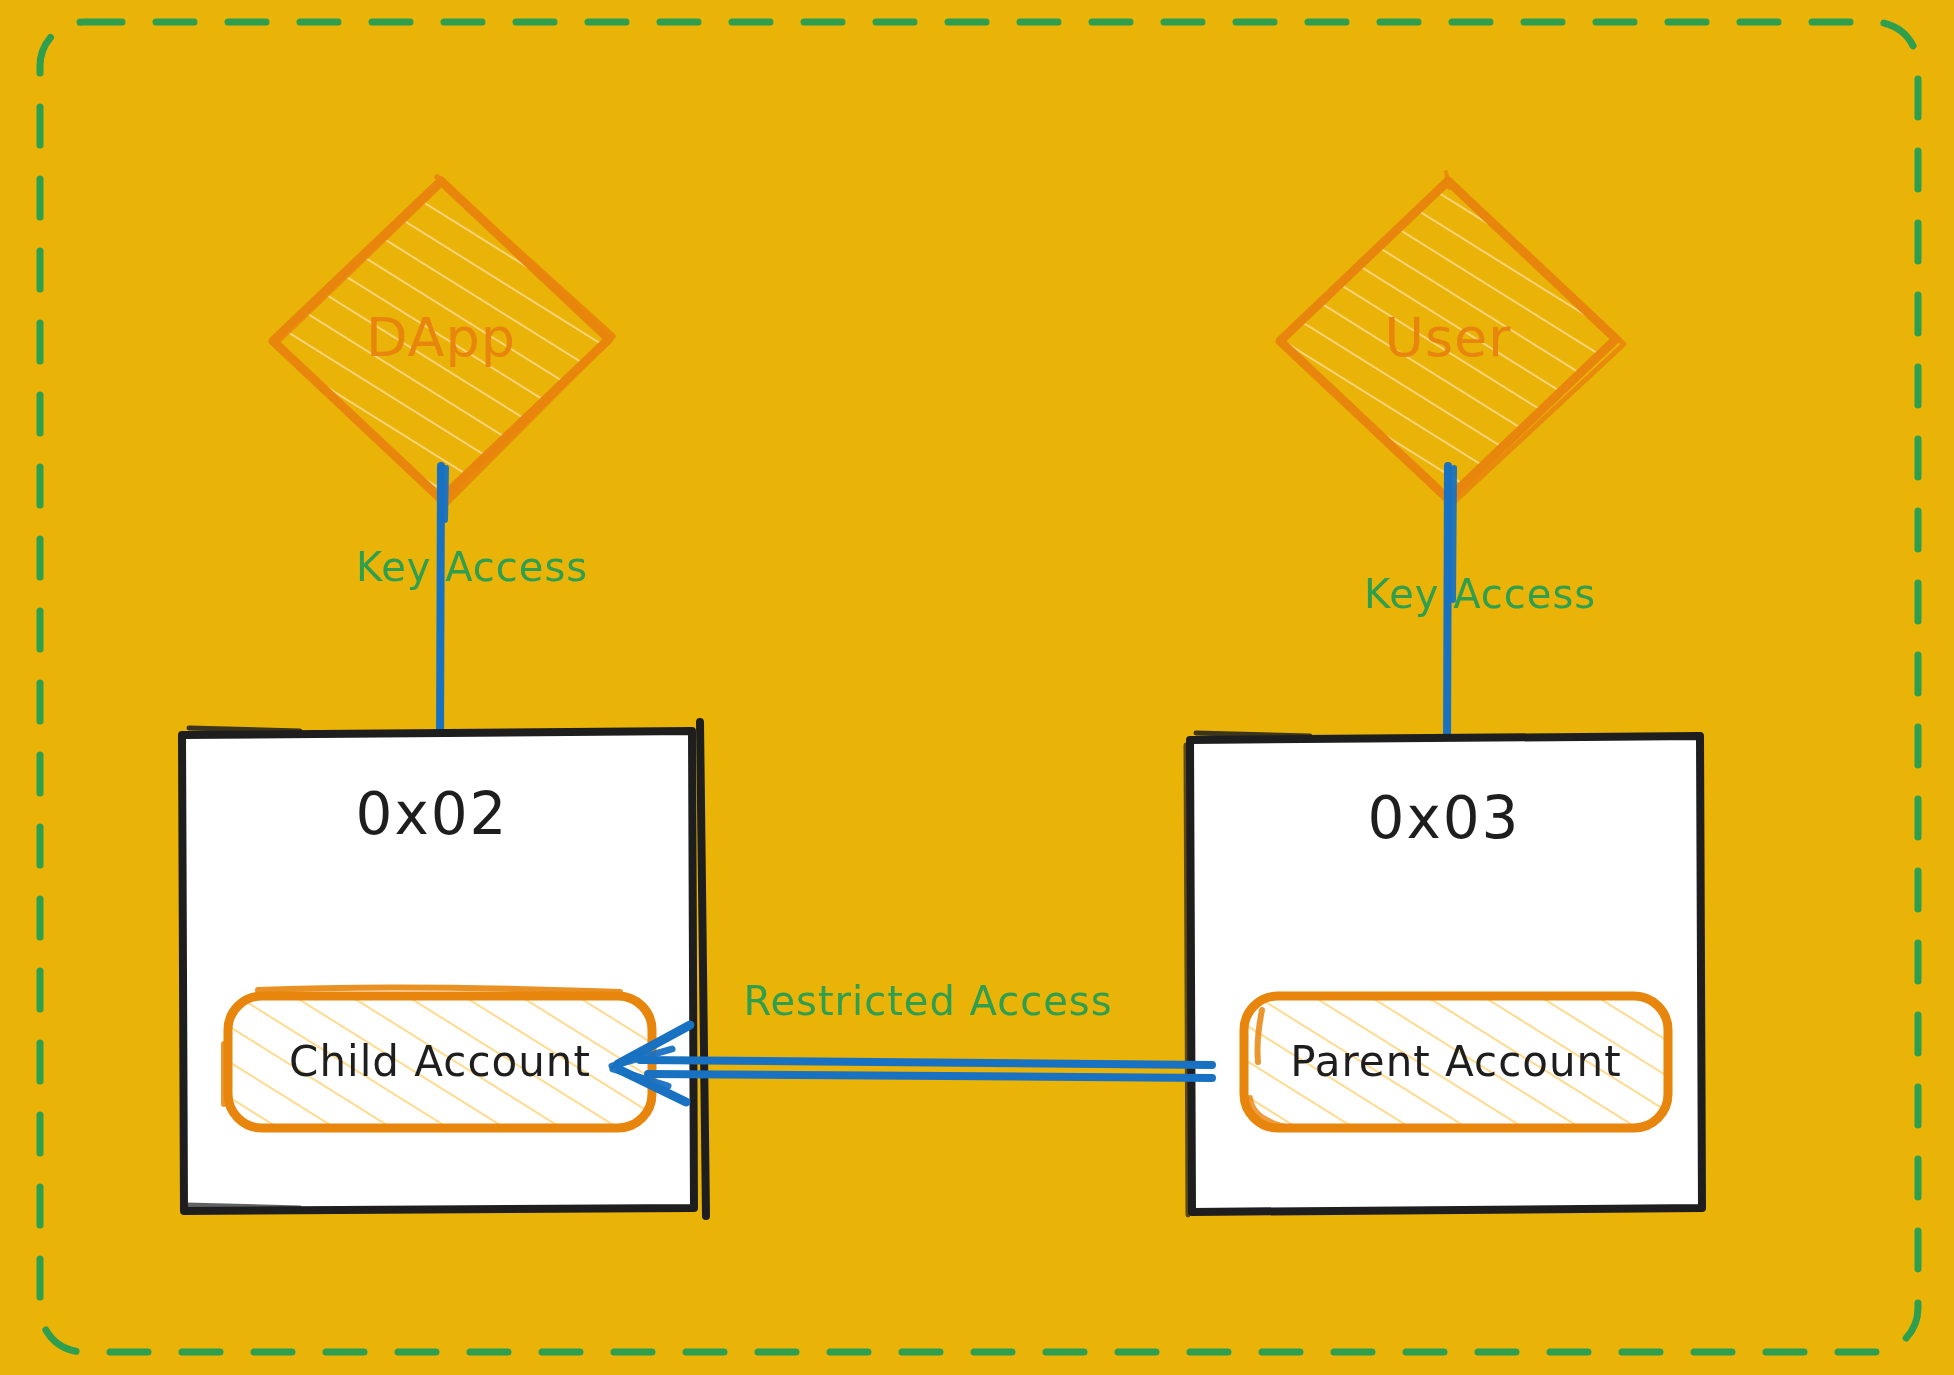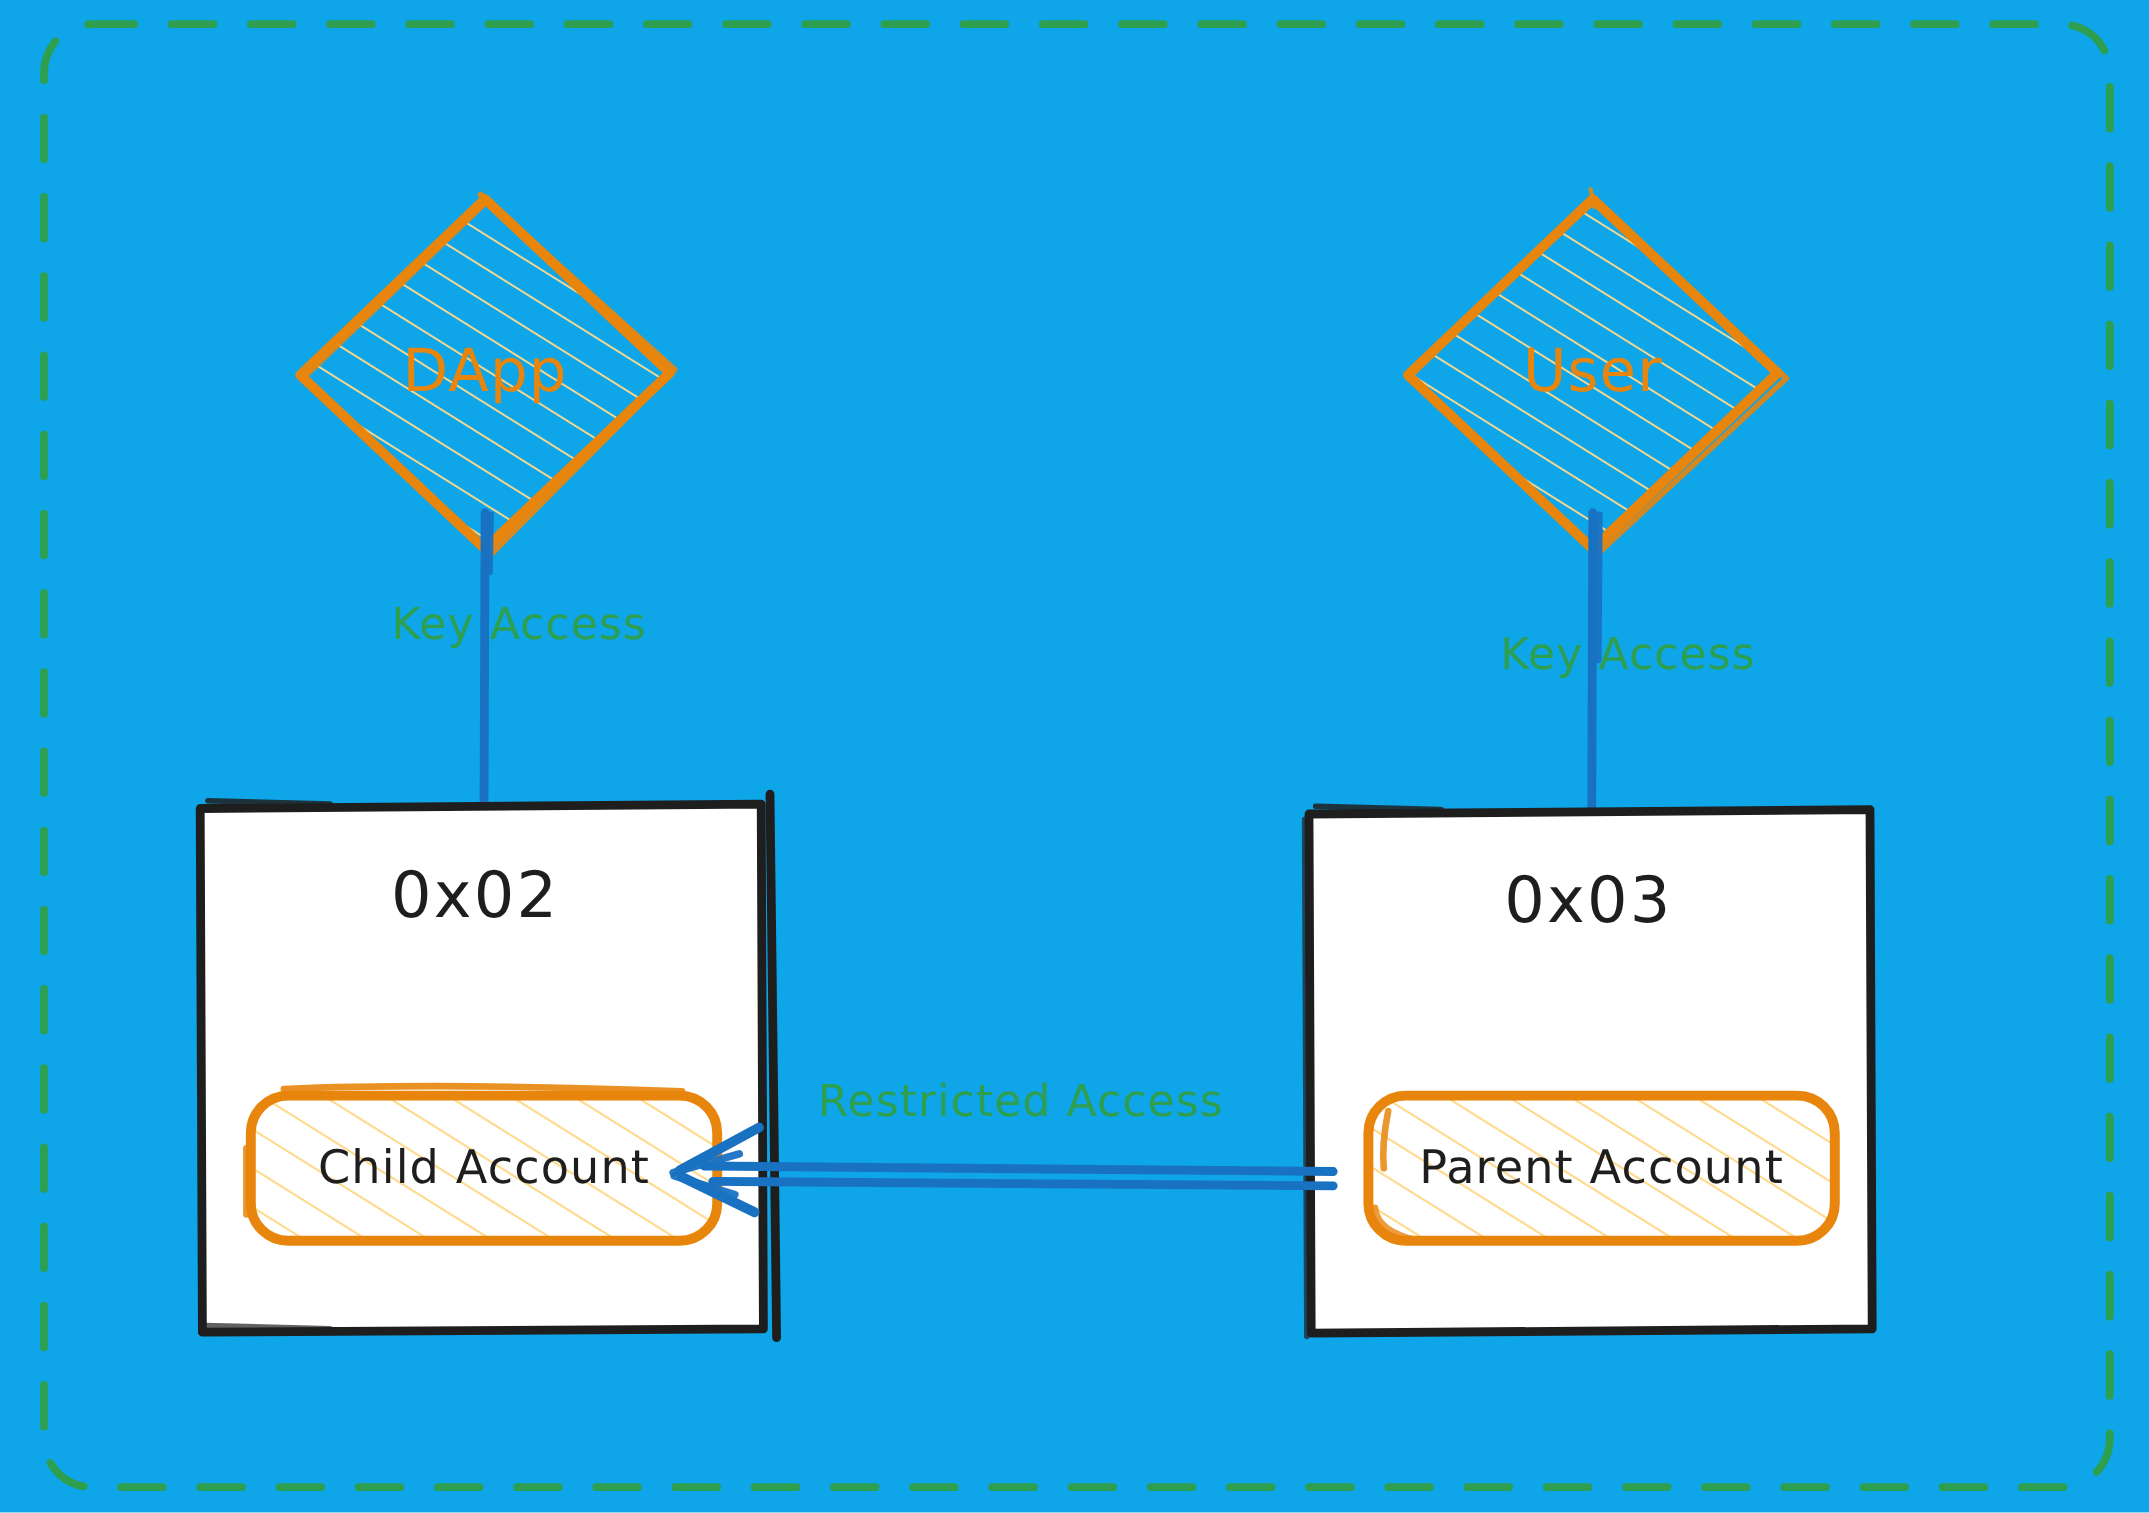--- a/index.html
+++ b/index.html
@@ -10,21 +10,21 @@
   body {
     width: 1954px;
     height: 1375px;
     overflow: hidden;
     font-family: "DejaVu Sans", sans-serif;
   }
   #canvas-root {
     position: relative;
     width: 1954px;
     height: 1375px;
-    background: #0ea5e9;
+    background: #eab308;
   }
   #scene {
     position: absolute;
     left: 0;
     top: 0;
     width: 1954px;
     height: 1375px;
   }
   .dg-text {
     font-family: "DejaVu Sans", sans-serif;

